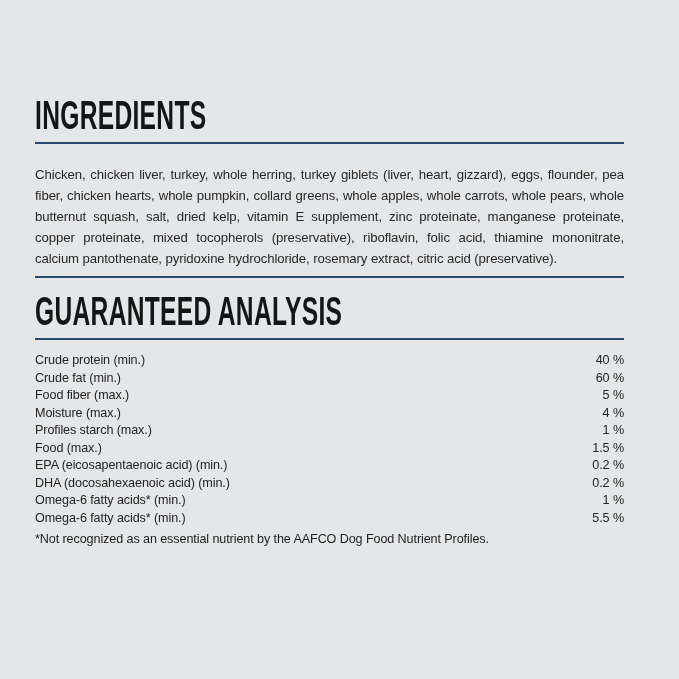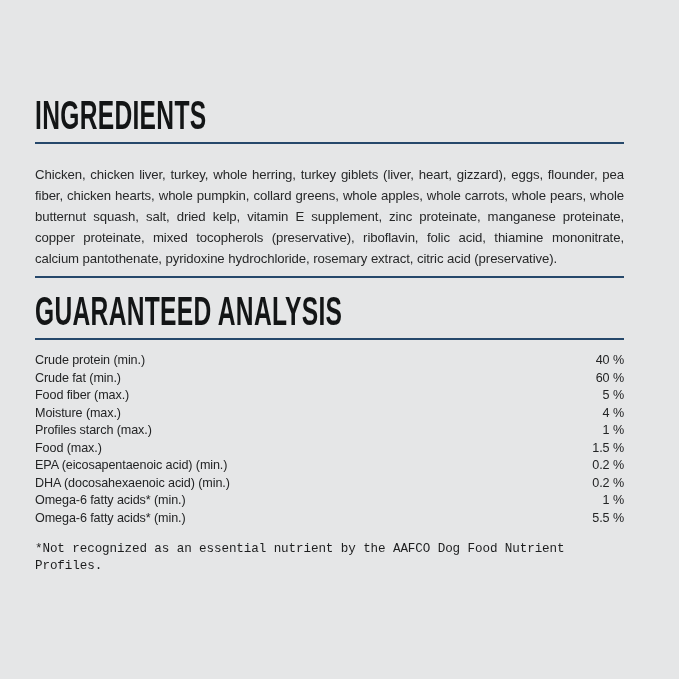--- a/index.html
+++ b/index.html
@@ -48,26 +48,25 @@
     justify-content: space-between;
     align-items: baseline;
     height: 17.5px;
     font-size: 12.6px;
     color: #232425;
     letter-spacing: -0.1px;
   }
   .analysis-row .row-label { text-align: center; }
   .analysis-row .row-value { text-align: center; white-space: nowrap; }
   .footnote {
-    margin-top: 13px;
+    margin-top: 3px;
     font-size: 12.6px;
     line-height: 17px;
     color: #1d1e1f;
     letter-spacing: -0.1px;
-    font-family: Liberation Mono, monospace;
   }
 </style>
 </head>
 <body>
 
 <div class="panel">
 
   <section>
     <h1 class="heading">INGREDIENTS</h1>
     <hr class="rule under-heading">

